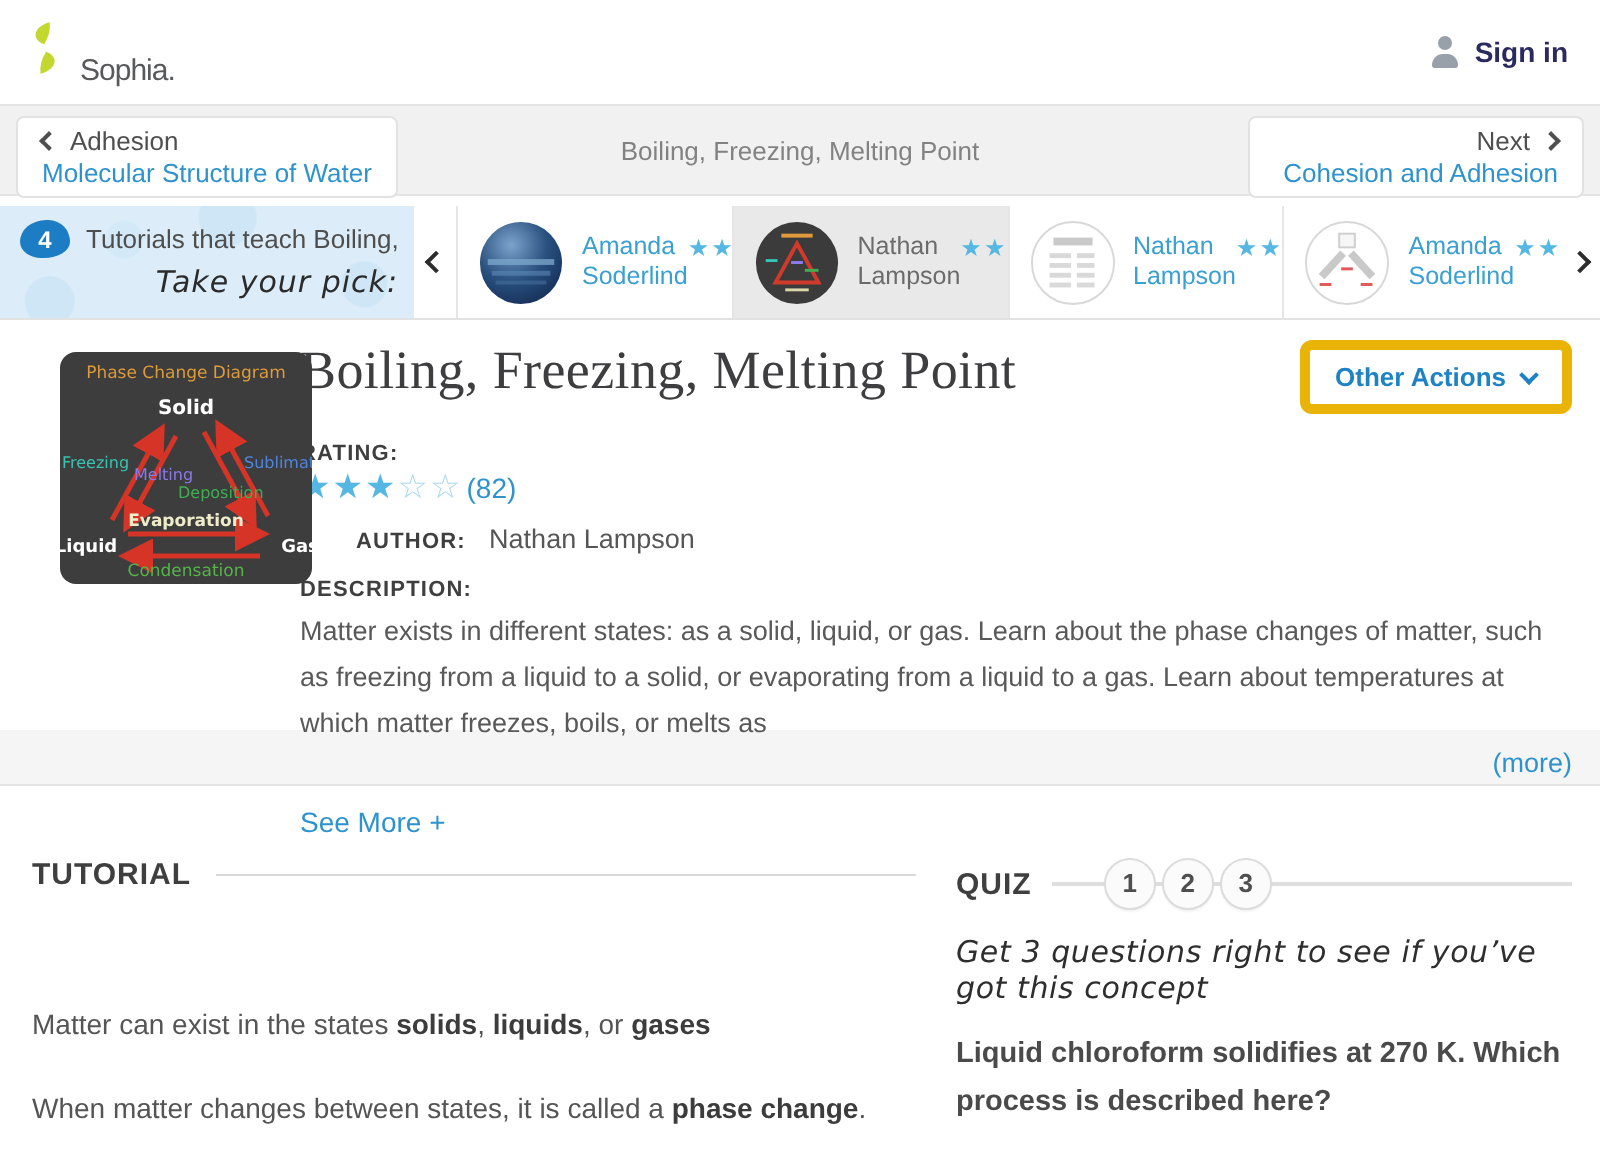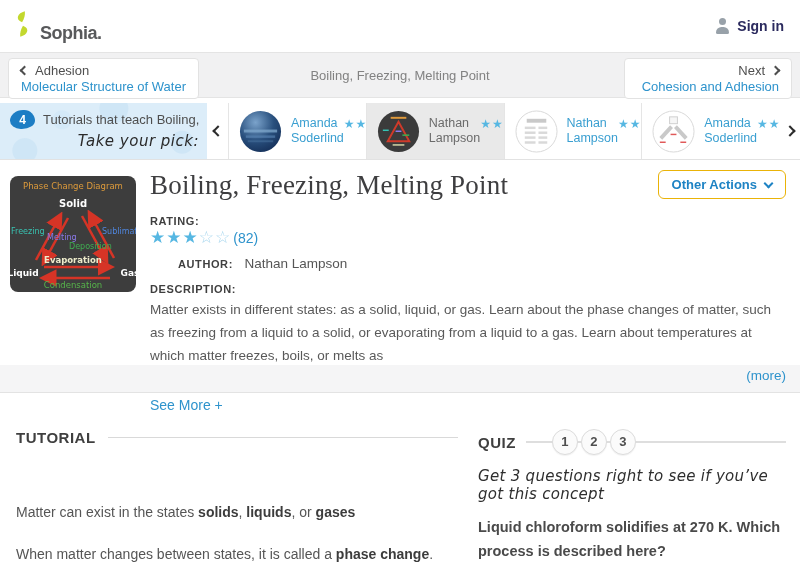--- a/index.html
+++ b/index.html
@@ -4,21 +4,21 @@
 <style>
   * { margin:0; padding:0; box-sizing:border-box; }
   html,body { width:800px; height:576px; overflow:hidden; background:#fff;
     font-family:"Liberation Sans","DejaVu Sans",sans-serif; }
   .page { width:800px; height:576px; position:relative; background:#fff; }
 
   
   .topbar { height:52px; display:flex; align-items:center; justify-content:space-between;
     padding:0 16px 0 12px; background:#fff; }
   .logo { display:flex; align-items:flex-end; gap:6px; cursor:pointer; }
-  .logo-text { font-size:18px; font-weight:bold; color:#58595b; letter-spacing:-0.5px; line-height:1; }
+  .logo-text { font-size:15px; font-weight:normal; color:#58595b; letter-spacing:-0.5px; line-height:1; }
   .signin { display:flex; align-items:center; gap:7px; cursor:pointer; }
   .signin-label { font-size:14px; font-weight:bold; color:#2b2a5e; }
   .person-icon { width:15px; height:16px; position:relative; }
   .person-icon::before { content:""; position:absolute; top:0; left:4px; width:7px; height:7px;
     border-radius:50%; background:#98a1a9; }
   .person-icon::after { content:""; position:absolute; bottom:0; left:1px; width:13px; height:7px;
     border-radius:7px 7px 2px 2px; background:#98a1a9; }
 
   
   .navbar { height:46px; background:#f1f1f2; border-top:1px solid #e4e4e4; border-bottom:1px solid #e4e4e4;
@@ -65,28 +65,28 @@
   
   .stars { display:inline-flex; letter-spacing:1px; }
   .st { line-height:1; }
   .st.f { color:#56b7e2; }
   .st.o { color:#abd8ef; }
   .st.h { position:relative; display:inline-block; color:#abd8ef; }
   .st.h .hf { position:absolute; left:0; top:0; width:55%; overflow:hidden; color:#56b7e2; }
 
   
   .content-head { position:relative; height:205px; background:#fff; }
-  .thumb { position:absolute; left:10px; top:16px; width:126px; height:116px; cursor:pointer; }
+  .thumb { position:absolute; left:30px; top:16px; width:126px; height:116px; cursor:pointer; }
   .thumb svg { display:block; }
   .thumb text { font-family:"DejaVu Sans",sans-serif; }
   .head-right { margin-left:150px; margin-right:14px; padding-top:10px; }
   .title-row { display:flex; justify-content:space-between; align-items:flex-start; }
   .page-title { font-family:"Liberation Serif","DejaVu Serif",serif; font-size:27px; color:#3e3e40;
     font-weight:normal; letter-spacing:0.2px; }
-  .other-actions { border:1px solid #eab308; border-radius:6px; background:#fff; color:#1e83c4;
+  .other-actions { border:5px solid #eab308; border-radius:6px; background:#fff; color:#1e83c4;
     font-size:13px; font-weight:bold; padding:6px 13px; display:flex; align-items:center; gap:8px;
     cursor:pointer; font-family:inherit; }
   .oa-chev { display:inline-block; width:7px; height:7px; border-left:2px solid #1e83c4;
     border-bottom:2px solid #1e83c4; transform:rotate(-45deg); margin-top:-3px; }
   .meta { margin-top:14px; }
   .meta-label { font-size:11px; font-weight:bold; color:#3f3f3f; letter-spacing:0.6px; }
   .rating-row { display:flex; align-items:center; gap:2px; margin-top:2px; font-size:17px; }
   .rating-count { font-size:14px; color:#2e93cc; cursor:pointer; }
   .author-row { margin-top:10px; font-size:13px;margin-left:28px; }
   .author-name { color:#565656; margin-left:8px; font-size:13.5px; }

